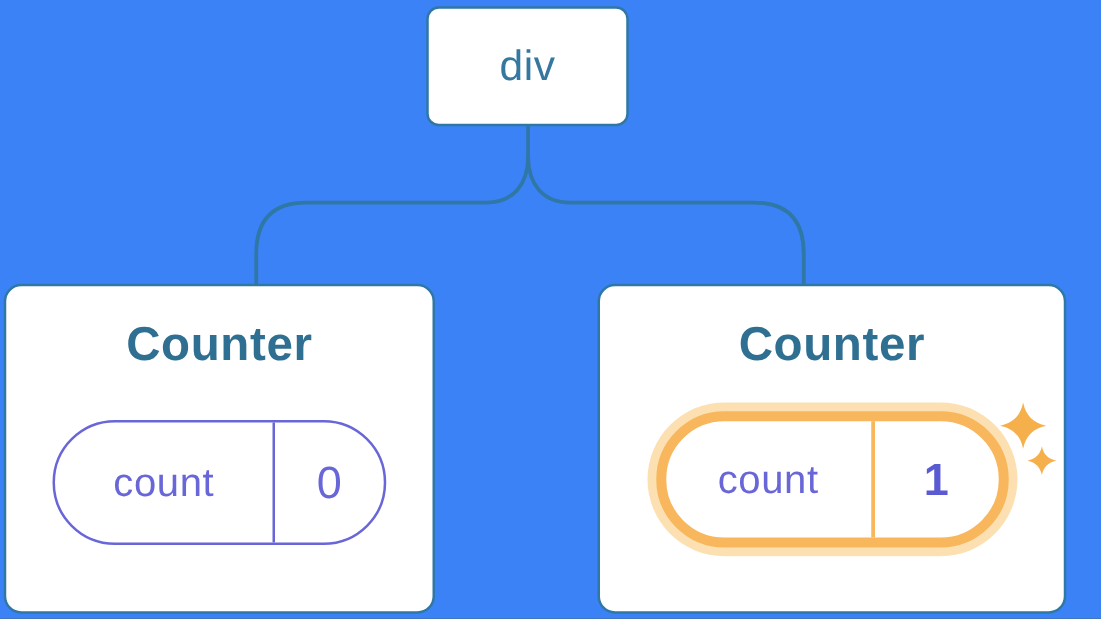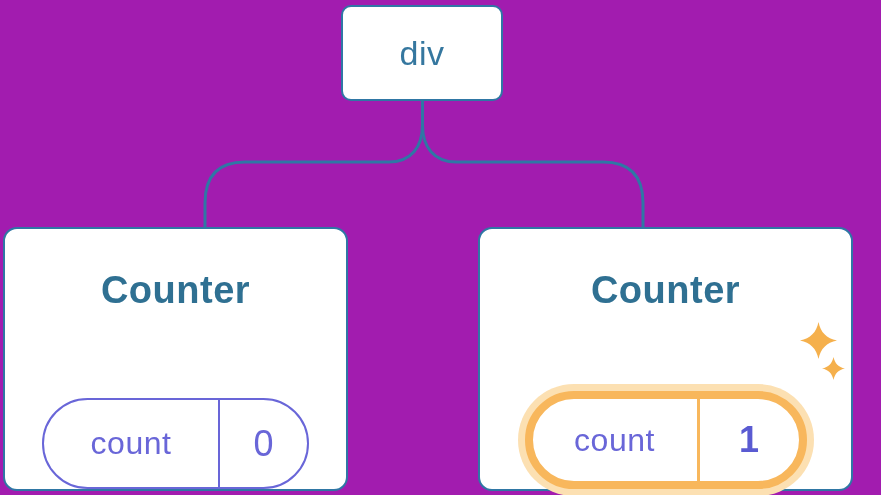--- a/index.html
+++ b/index.html
@@ -7,21 +7,21 @@
     padding: 0;
     background: #4C656E;
     font-family: "Liberation Sans", "DejaVu Sans", sans-serif;
   }
   * { box-sizing: border-box; }
 
   .stage {
     position: relative;
     width: 881px;
     height: 495px;
-    background: #a21caf;
+    background: #3b82f6;
     overflow: hidden;
   }
 
   
   .connector {
     position: absolute;
     left: 0; top: 0;
     width: 881px; height: 495px;
     pointer-events: none;
   }
@@ -55,22 +55,21 @@
   .card {
     position: absolute;
     top: 227px;
     height: 264px;
     background: #FFFFFF;
     border: 2.5px solid #2F77A5;
     border-radius: 14px;
     display: flex;
     flex-direction: column;
     align-items: center;
-    padding-top: 42px;
-    gap: 48px;
+    padding-top: 28px;
   }
   .card-left  { left: 3px;   width: 345px; }
   .card-right { left: 478px; width: 375px; }
 
   .card-title {
     font-size: 38px;
     line-height: 38px;
     font-weight: 600;
     color: #2F7092;
     letter-spacing: 0.5px;

